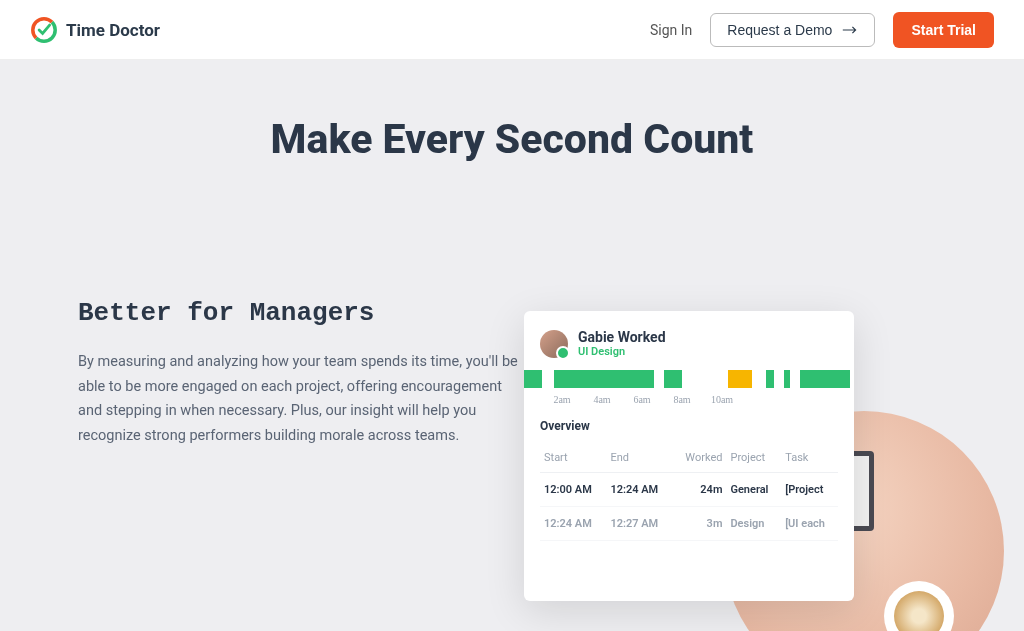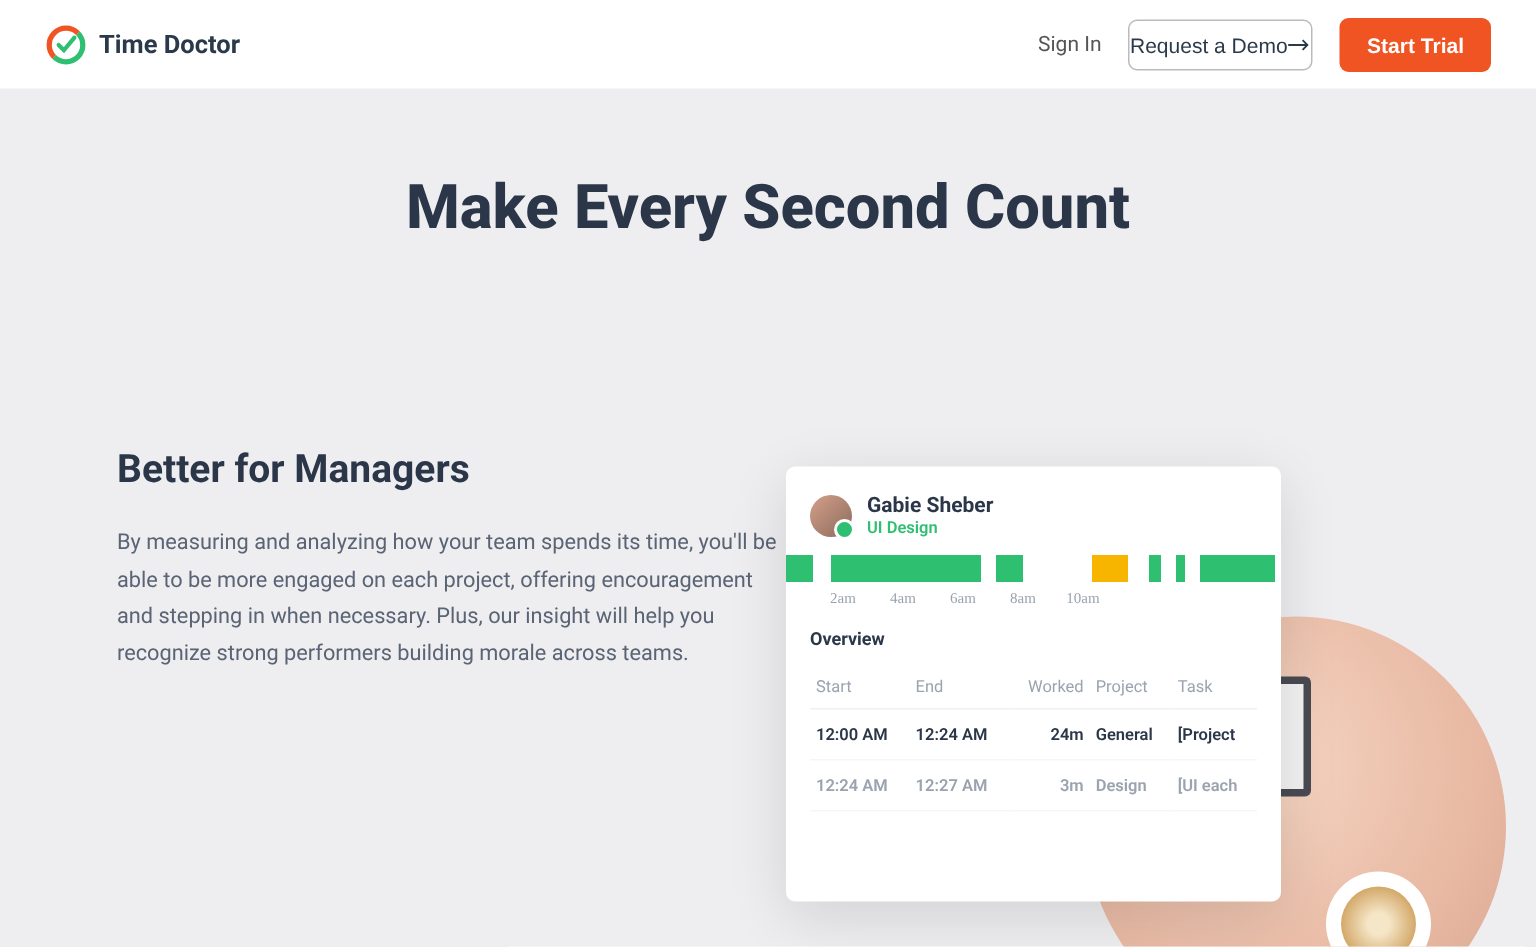--- a/index.html
+++ b/index.html
@@ -58,24 +58,24 @@
     gap: 18px;
   }
   .sign-in {
     font-size: 14px;
     color: #555;
     cursor: pointer;
   }
   .btn-outline {
     display: flex;
     align-items: center;
-    gap: 0;
+    gap: 10px;
     border: 1px solid #bbb;
     border-radius: 6px;
-    padding: 8px 0;
+    padding: 8px 16px;
     font-size: 14px;
     color: #2b3a4a;
     background: #fff;
     cursor: pointer;
   }
   .arrow-icon {
     width: 16px;
     height: 10px;
   }
   .btn-primary {
@@ -118,20 +118,21 @@
   }
   .left-col {
     width: 450px;
     flex-shrink: 0;
   }
   .section-title {
     font-size: 26px;
     font-weight: 700;
     color: #2b3748;
     margin-bottom: 22px;
+    font-family: Liberation Mono, monospace;
   }
   .section-body {
     font-size: 14.5px;
     line-height: 1.7;
     color: #5a6474;
   }
 
   
   .card-area {
     position: absolute;
@@ -323,21 +324,21 @@
       <div class="laptop"></div>
       <div class="coffee">
         <div class="latte"></div>
       </div>
     </div>
 
     <div class="app-card">
       <div class="user-row">
         <div class="avatar"></div>
         <div>
-          <div class="user-name">Gabie Sheber</div>
+          <div class="user-name">Gabie Worked</div>
           <div class="user-role">UI Design</div>
         </div>
       </div>
 
       <div class="timeline-strip">
         <div class="seg green" style="width:18px"></div>
         <div class="seg" style="width:6px"></div>
         <div class="seg green" style="width:100px"></div>
         <div class="seg" style="width:4px"></div>
         <div class="seg green" style="width:18px"></div>

